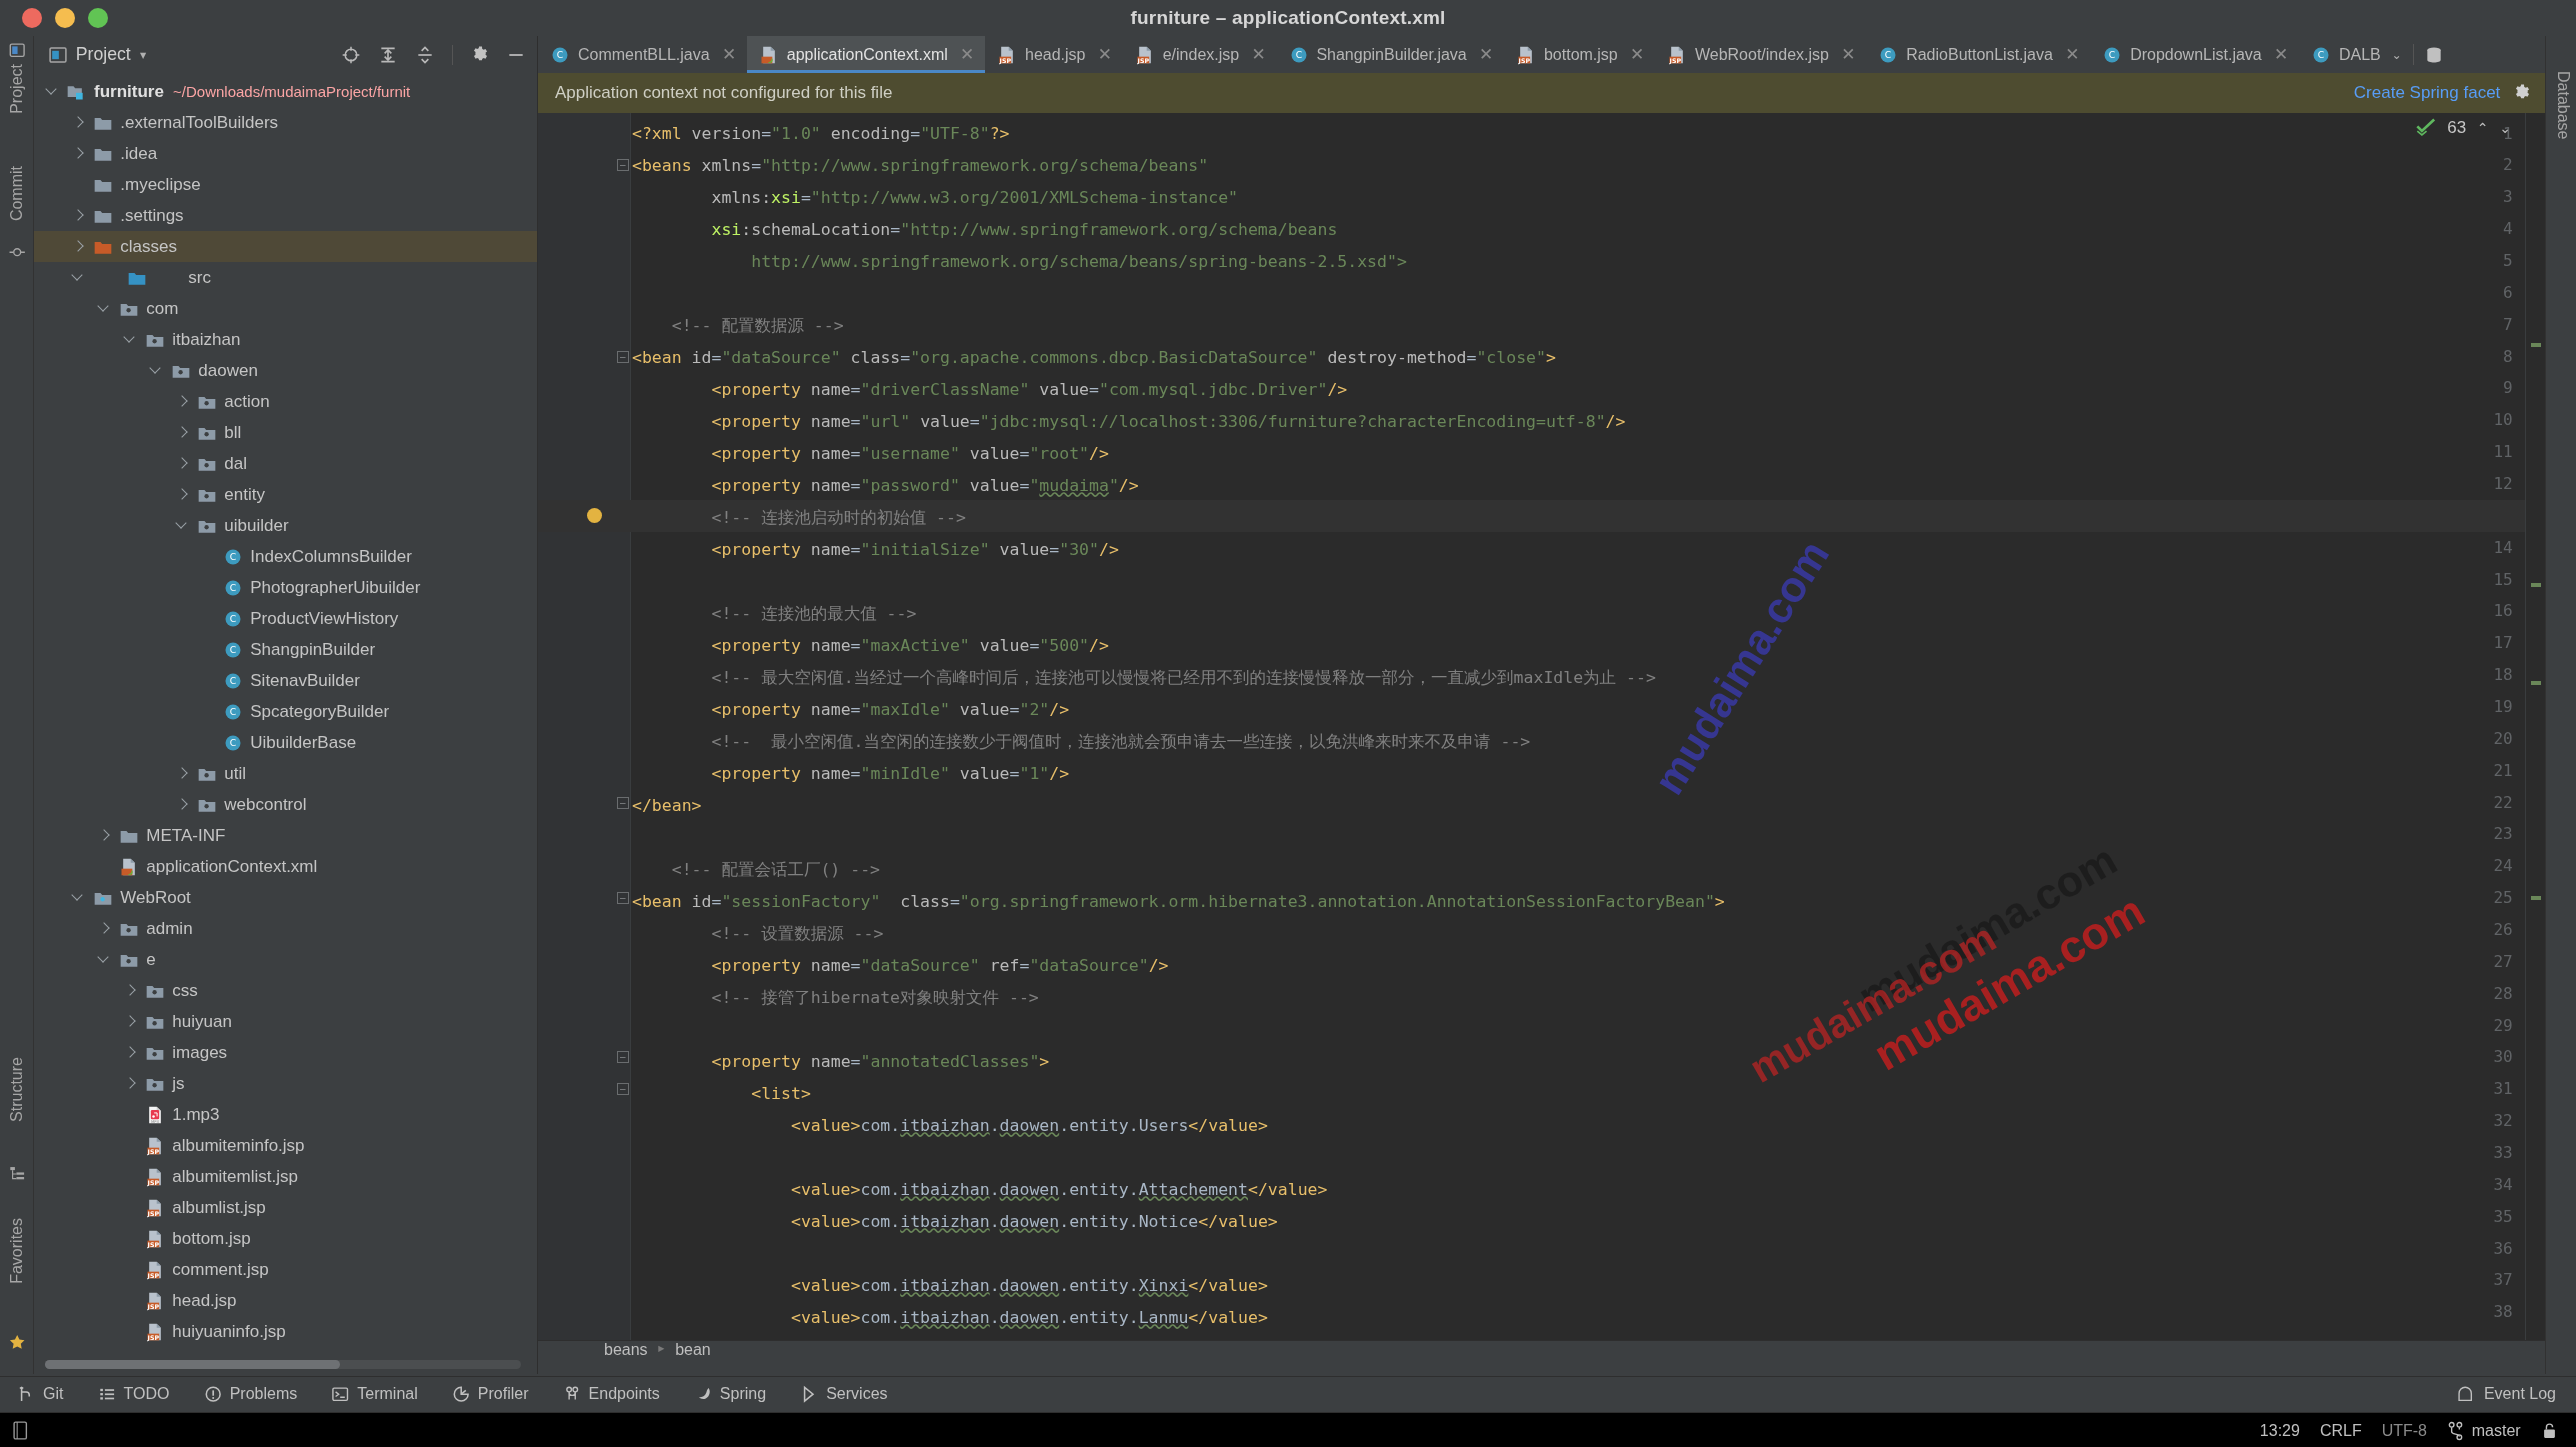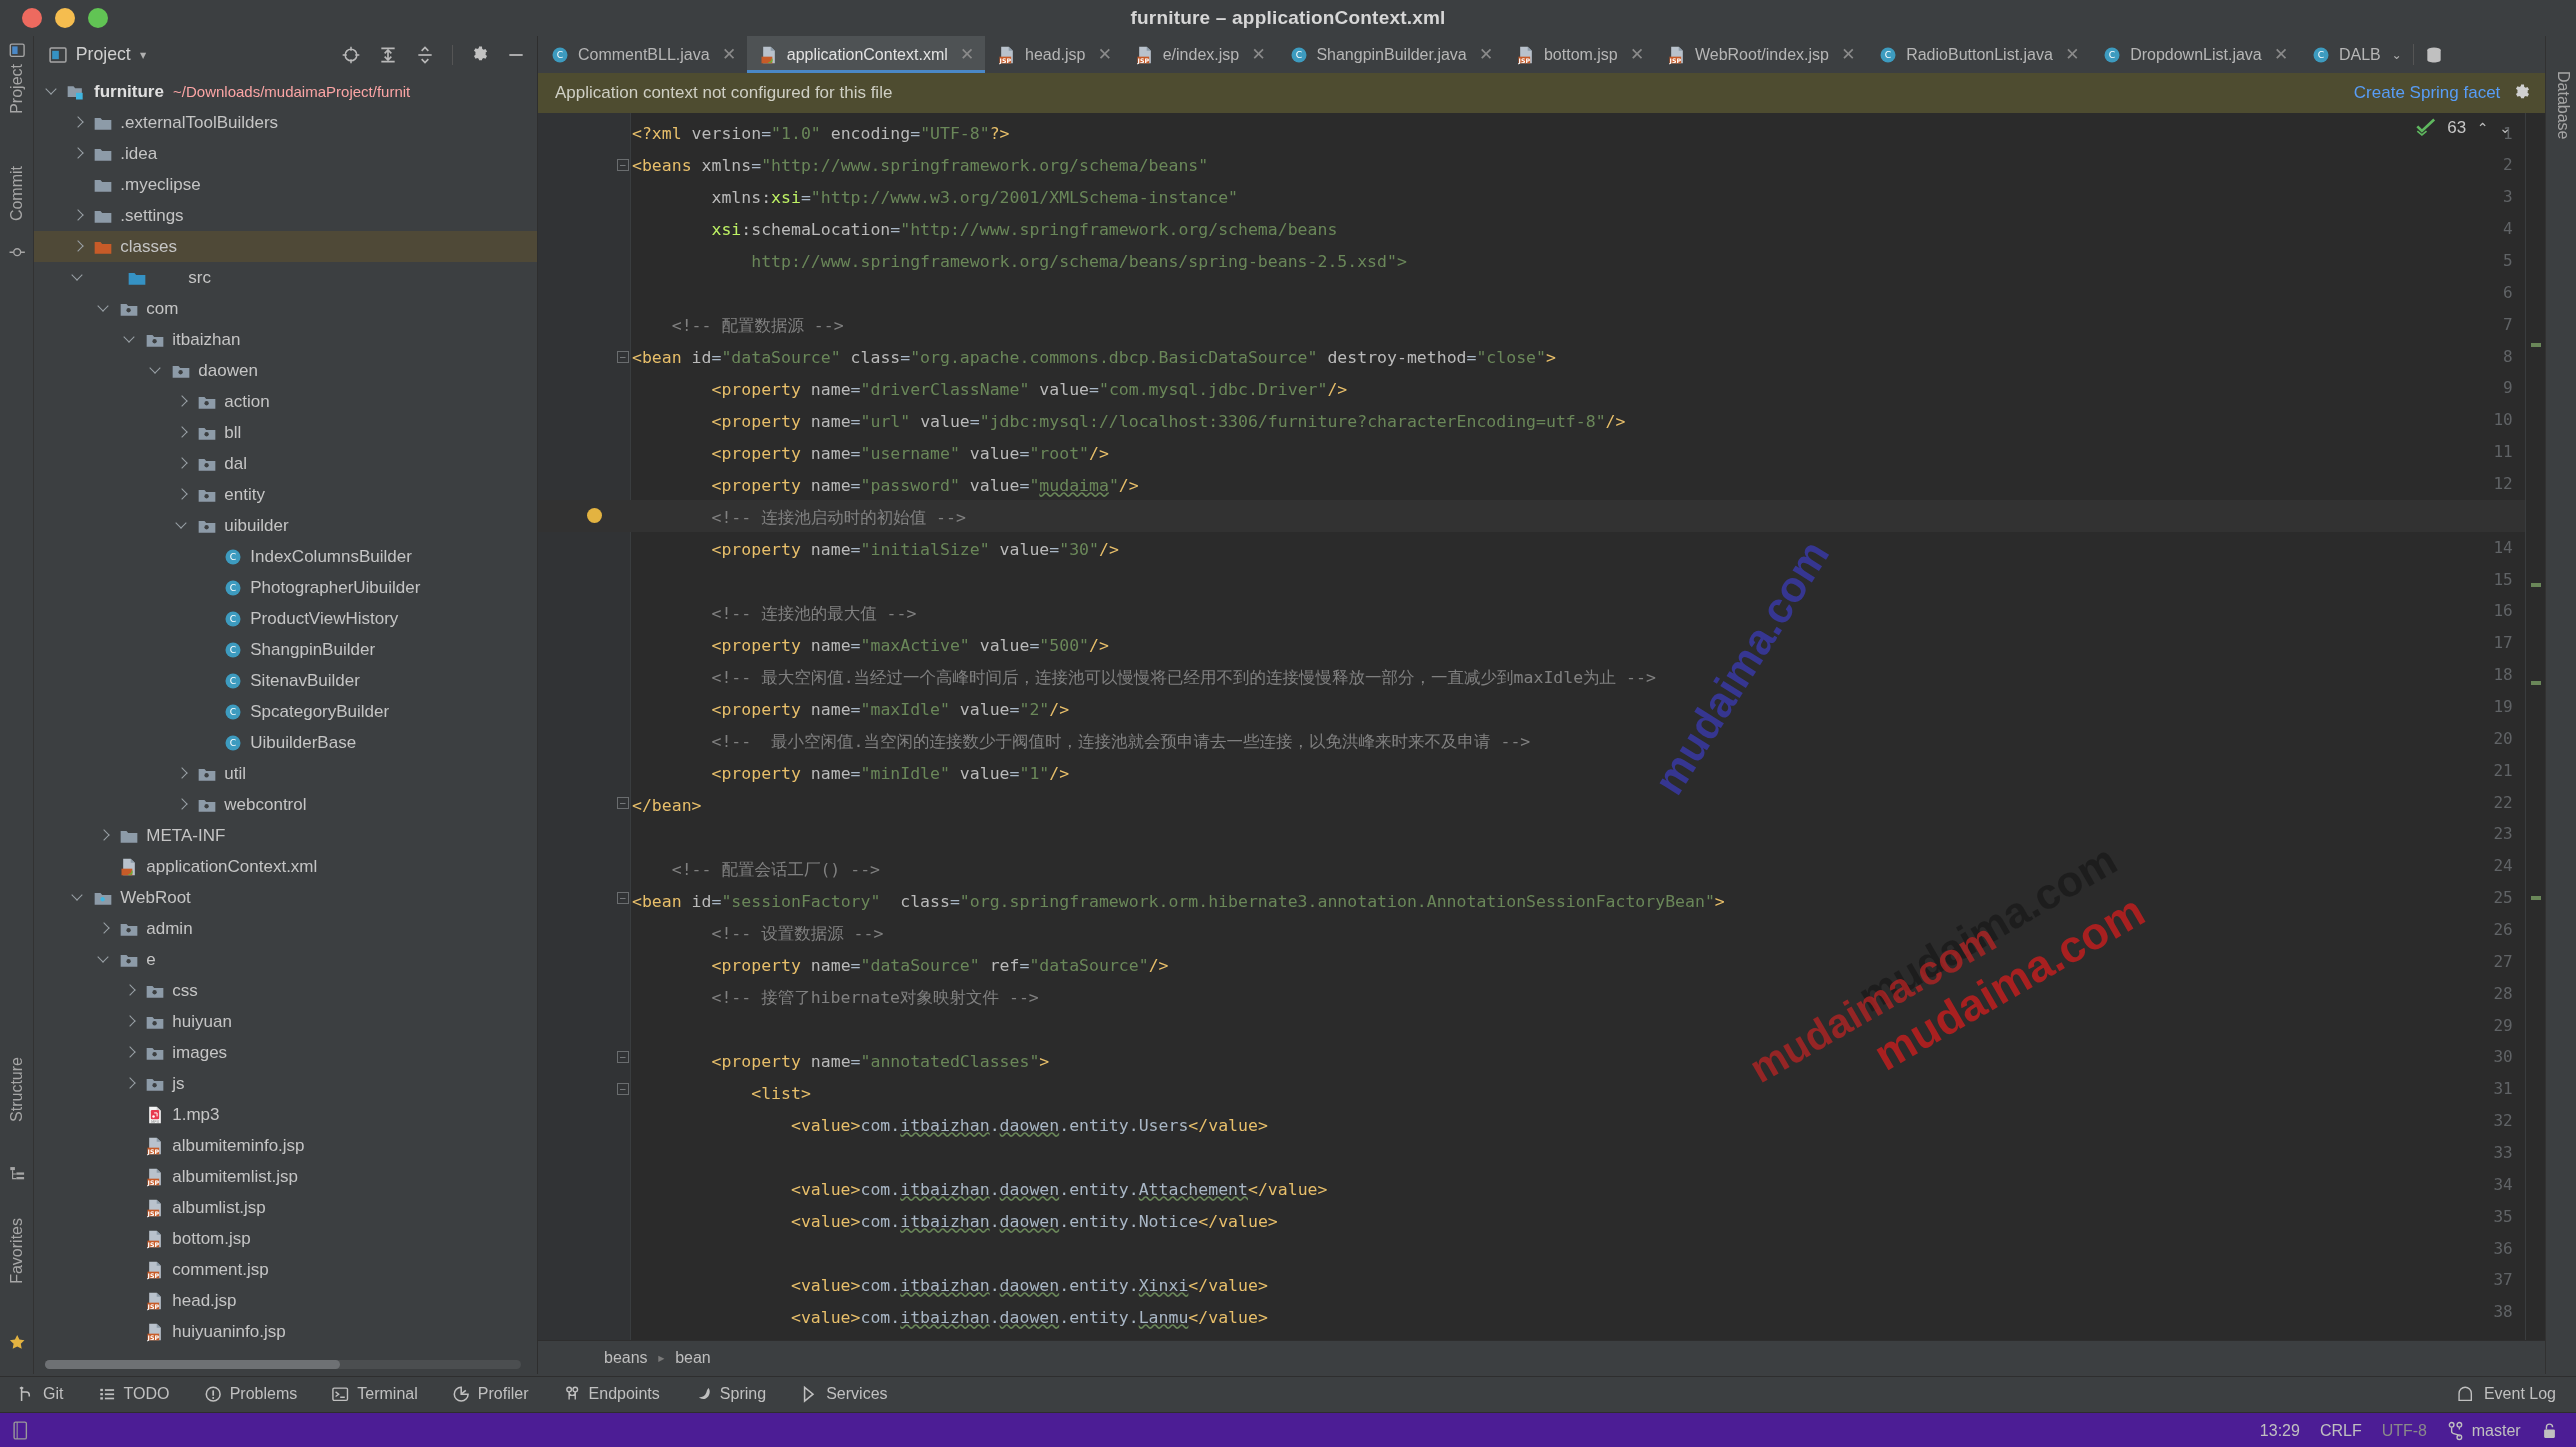--- a/index.html
+++ b/index.html
@@ -175,42 +175,42 @@
   
   .inspect-row {
     position:absolute; right:14px; top:4.6px; display:flex; align-items:center;
     gap:10.7px; z-index:5;
   }
   .inspect-row .cnt { font-size:17px; color:#c7c7c7; }
   .inspect-row .ch { color:#bdbdbd; font-size:14px; }
 
   
   .breadcrumb {
-    height:34px; background:#3c3f41; display:flex; align-items:center;
+    height:34px; background:#3c3f41; display:flex; 
     padding-left:66px; gap:10.7px; font-size:16px; color:#bfbfbf; flex:0 0 auto;
     border-top:0.8px solid #2e2e2e;
   }
   .breadcrumb .sepc { color:#7a7a7a; font-size:12.3px; }
 
   
   .toolbar-bottom {
     position:absolute; left:0; bottom:36px; width:2576px; height:36px;
     background:#3c3f41; display:flex; align-items:center;
     border-top:0.8px solid #2e2e2e;
   }
   .tb-item {
     display:flex; align-items:center; gap:7.7px; padding:0 17px;
     font-size:16px; color:#c0c0c0; white-space:nowrap;
   }
   .tb-right { margin-left:auto; display:flex; align-items:center; padding-right:20px; gap:9.2px; }
 
   
   .statusbar {
     position:absolute; left:0; bottom:0; width:2576px; height:36px;
-    background:#4c1d95; display:flex; align-items:center;
+    background:#000000; display:flex; align-items:center;
     border-top:0.8px solid #2e2e2e;
   }
   .sb-left { display:flex; align-items:center; padding-left:10.7px; }
   .sb-right { margin-left:auto; display:flex; align-items:center; gap:20px; padding-right:18.4px;
               font-size:16px; color:#c0c0c0; }
   .sb-dim { color:#8a8a8a; }
 
   
   .wm {
     position:absolute; pointer-events:none; font-weight:bold;

